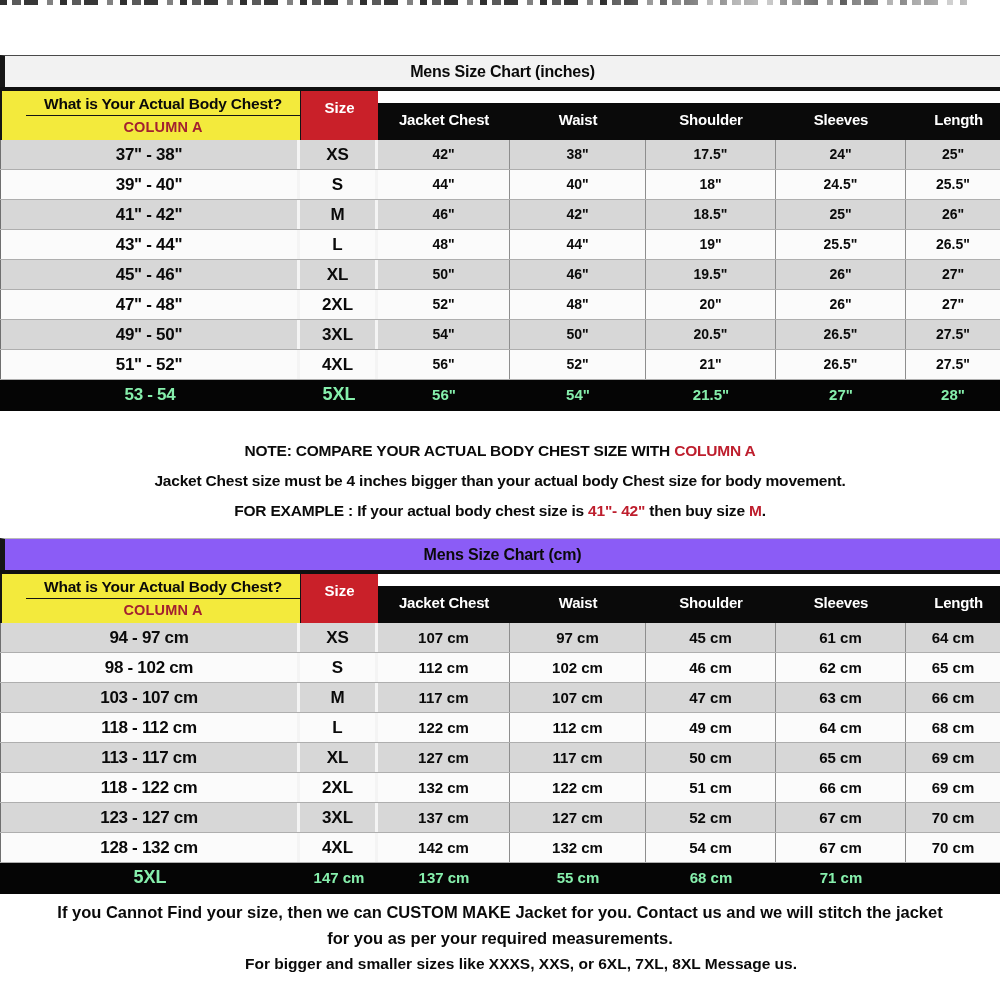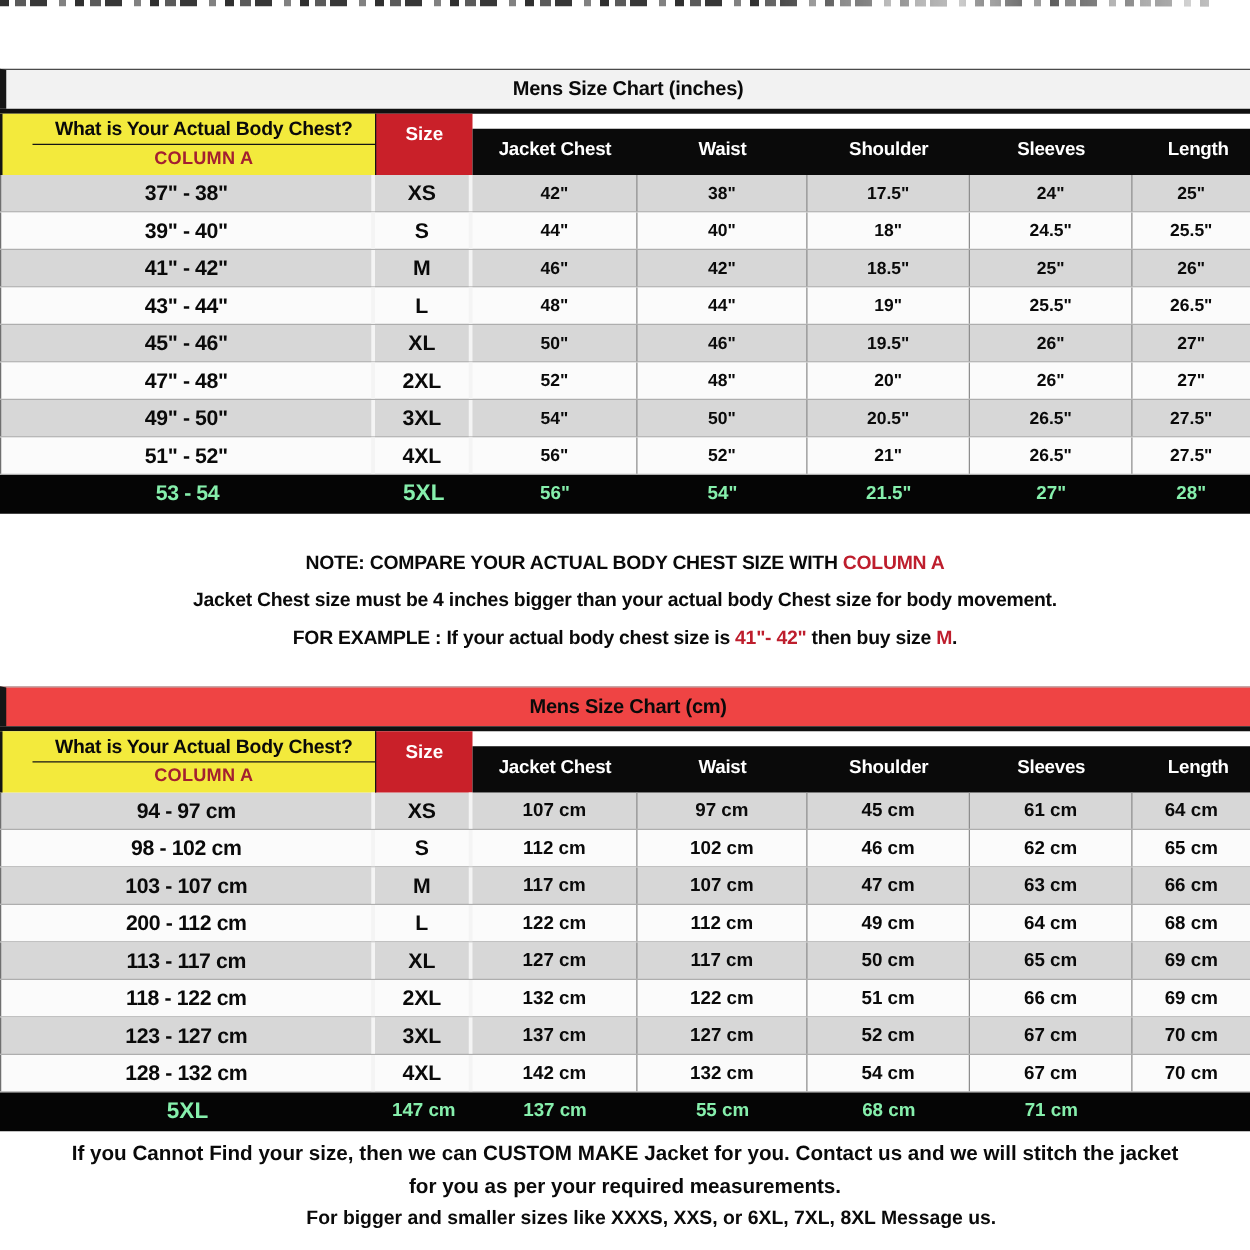--- a/index.html
+++ b/index.html
@@ -19,21 +19,21 @@
         rgba(20,20,20,.85) 24px 38px, rgba(255,255,255,0) 38px 47px,
         rgba(45,45,45,.6) 47px 53px, rgba(255,255,255,0) 53px 60px);
     filter:blur(.4px);
   }
   .title-strip{
     height:31px;line-height:31px;text-align:center;
     font-size:16px;font-weight:600;letter-spacing:-.2px;
     border-left:5px solid #161616;
   }
   .title-strip.t1{margin-top:50px;background:#f2f2f2;border-top:1px solid #4a4a4a;}
-  .title-strip.t2{margin-top:23px;background:#ef4444;border-top:1px solid #b9b9b9;}
+  .title-strip.t2{margin-top:12px;background:#8b5cf6;border-top:1px solid #b9b9b9;}
 
   .size-table{width:1000px;border-top:4px solid #101010;}
   
   .thead{display:grid;grid-template-columns:300px 78px 622px;height:49px;}
   .yellow-col{display:grid;grid-template-rows:25px 24px;background:#f3ea3c;border-left:2px solid #141414;padding-left:24px;}
   .chest-q{font-size:15.5px;font-weight:bold;text-align:center;line-height:25px;border-bottom:1.5px solid #141414;letter-spacing:-.2px;}
   .column-a{font-size:14.5px;font-weight:bold;text-align:center;line-height:23px;color:#a32030;letter-spacing:.2px;}
   .size-hcell{background:#c92029;color:#fff;font-weight:bold;font-size:15px;text-align:center;padding-top:8px;box-sizing:border-box;border-left:1.5px solid #141414;}
   .black-hband{background:#0a0a0a;color:#fff;display:grid;grid-template-columns:132px 136px 130px 130px 94px;margin-top:12px;}
   .black-hband .hlabel{font-weight:bold;font-size:15px;text-align:center;padding-top:8px;letter-spacing:-.2px;}
@@ -220,21 +220,21 @@
       <div class="trow gray">
         <div class="tcell c0">103 - 107 cm</div>
         <div class="tcell c1">M</div>
         <div class="tcell c2">117 cm</div>
         <div class="tcell c3">107 cm</div>
         <div class="tcell c4">47 cm</div>
         <div class="tcell c5">63 cm</div>
         <div class="tcell c6">66 cm</div>
       </div>
       <div class="trow white">
-        <div class="tcell c0">200 - 112 cm</div>
+        <div class="tcell c0">118 - 112 cm</div>
         <div class="tcell c1">L</div>
         <div class="tcell c2">122 cm</div>
         <div class="tcell c3">112 cm</div>
         <div class="tcell c4">49 cm</div>
         <div class="tcell c5">64 cm</div>
         <div class="tcell c6">68 cm</div>
       </div>
       <div class="trow gray">
         <div class="tcell c0">113 - 117 cm</div>
         <div class="tcell c1">XL</div>

